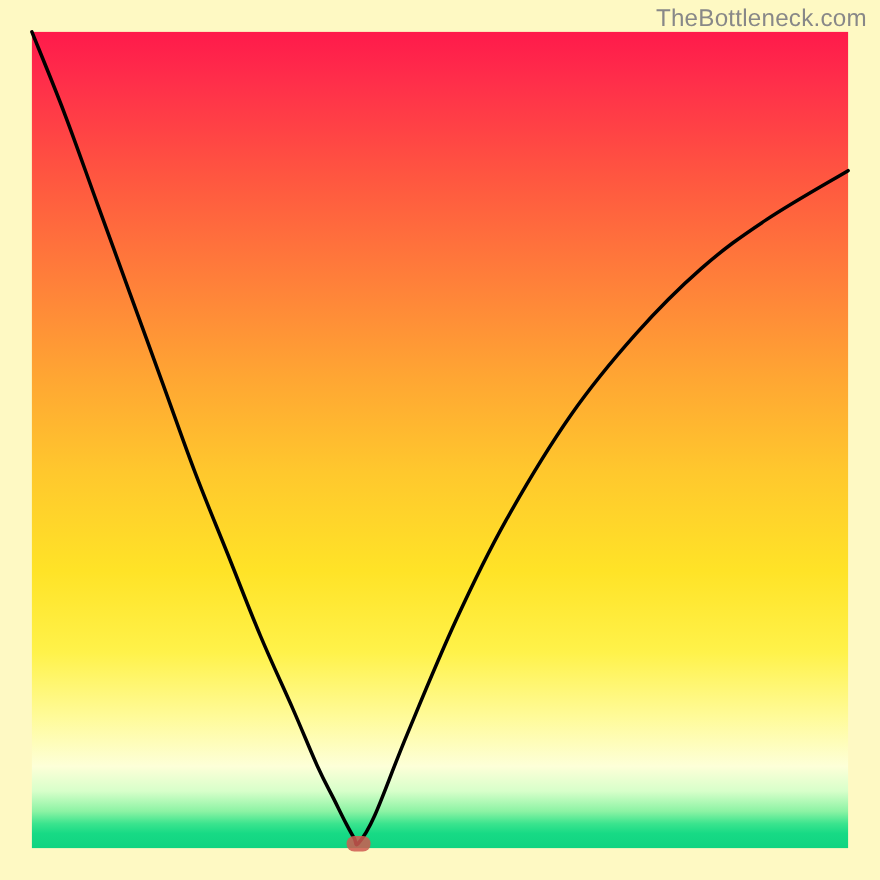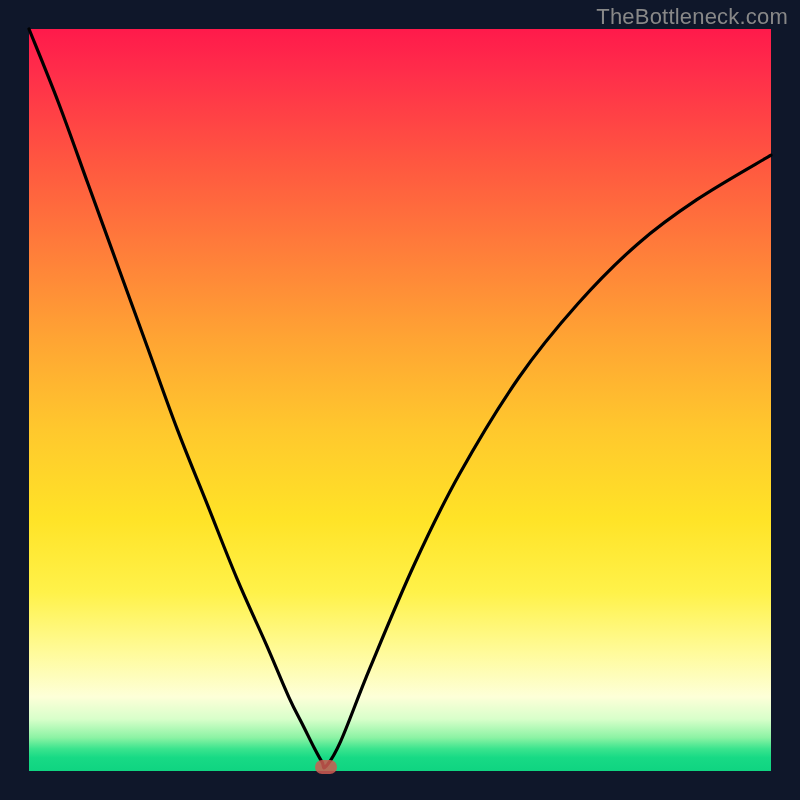--- a/index.html
+++ b/index.html
@@ -7,21 +7,21 @@
     padding: 0;
     width: 800px;
     height: 800px;
     overflow: hidden;
     background: #000;
     font-family: Arial, Helvetica, sans-serif;
   }
   .frame {
     position: absolute;
     inset: 0;
-    background: #0f172a;
+    background: #fef9c3;
   }
   .plot {
     position: absolute;
     left: 29px;
     top: 29px;
     width: 742px;
     height: 742px;
     
     background: linear-gradient(
       to bottom,

